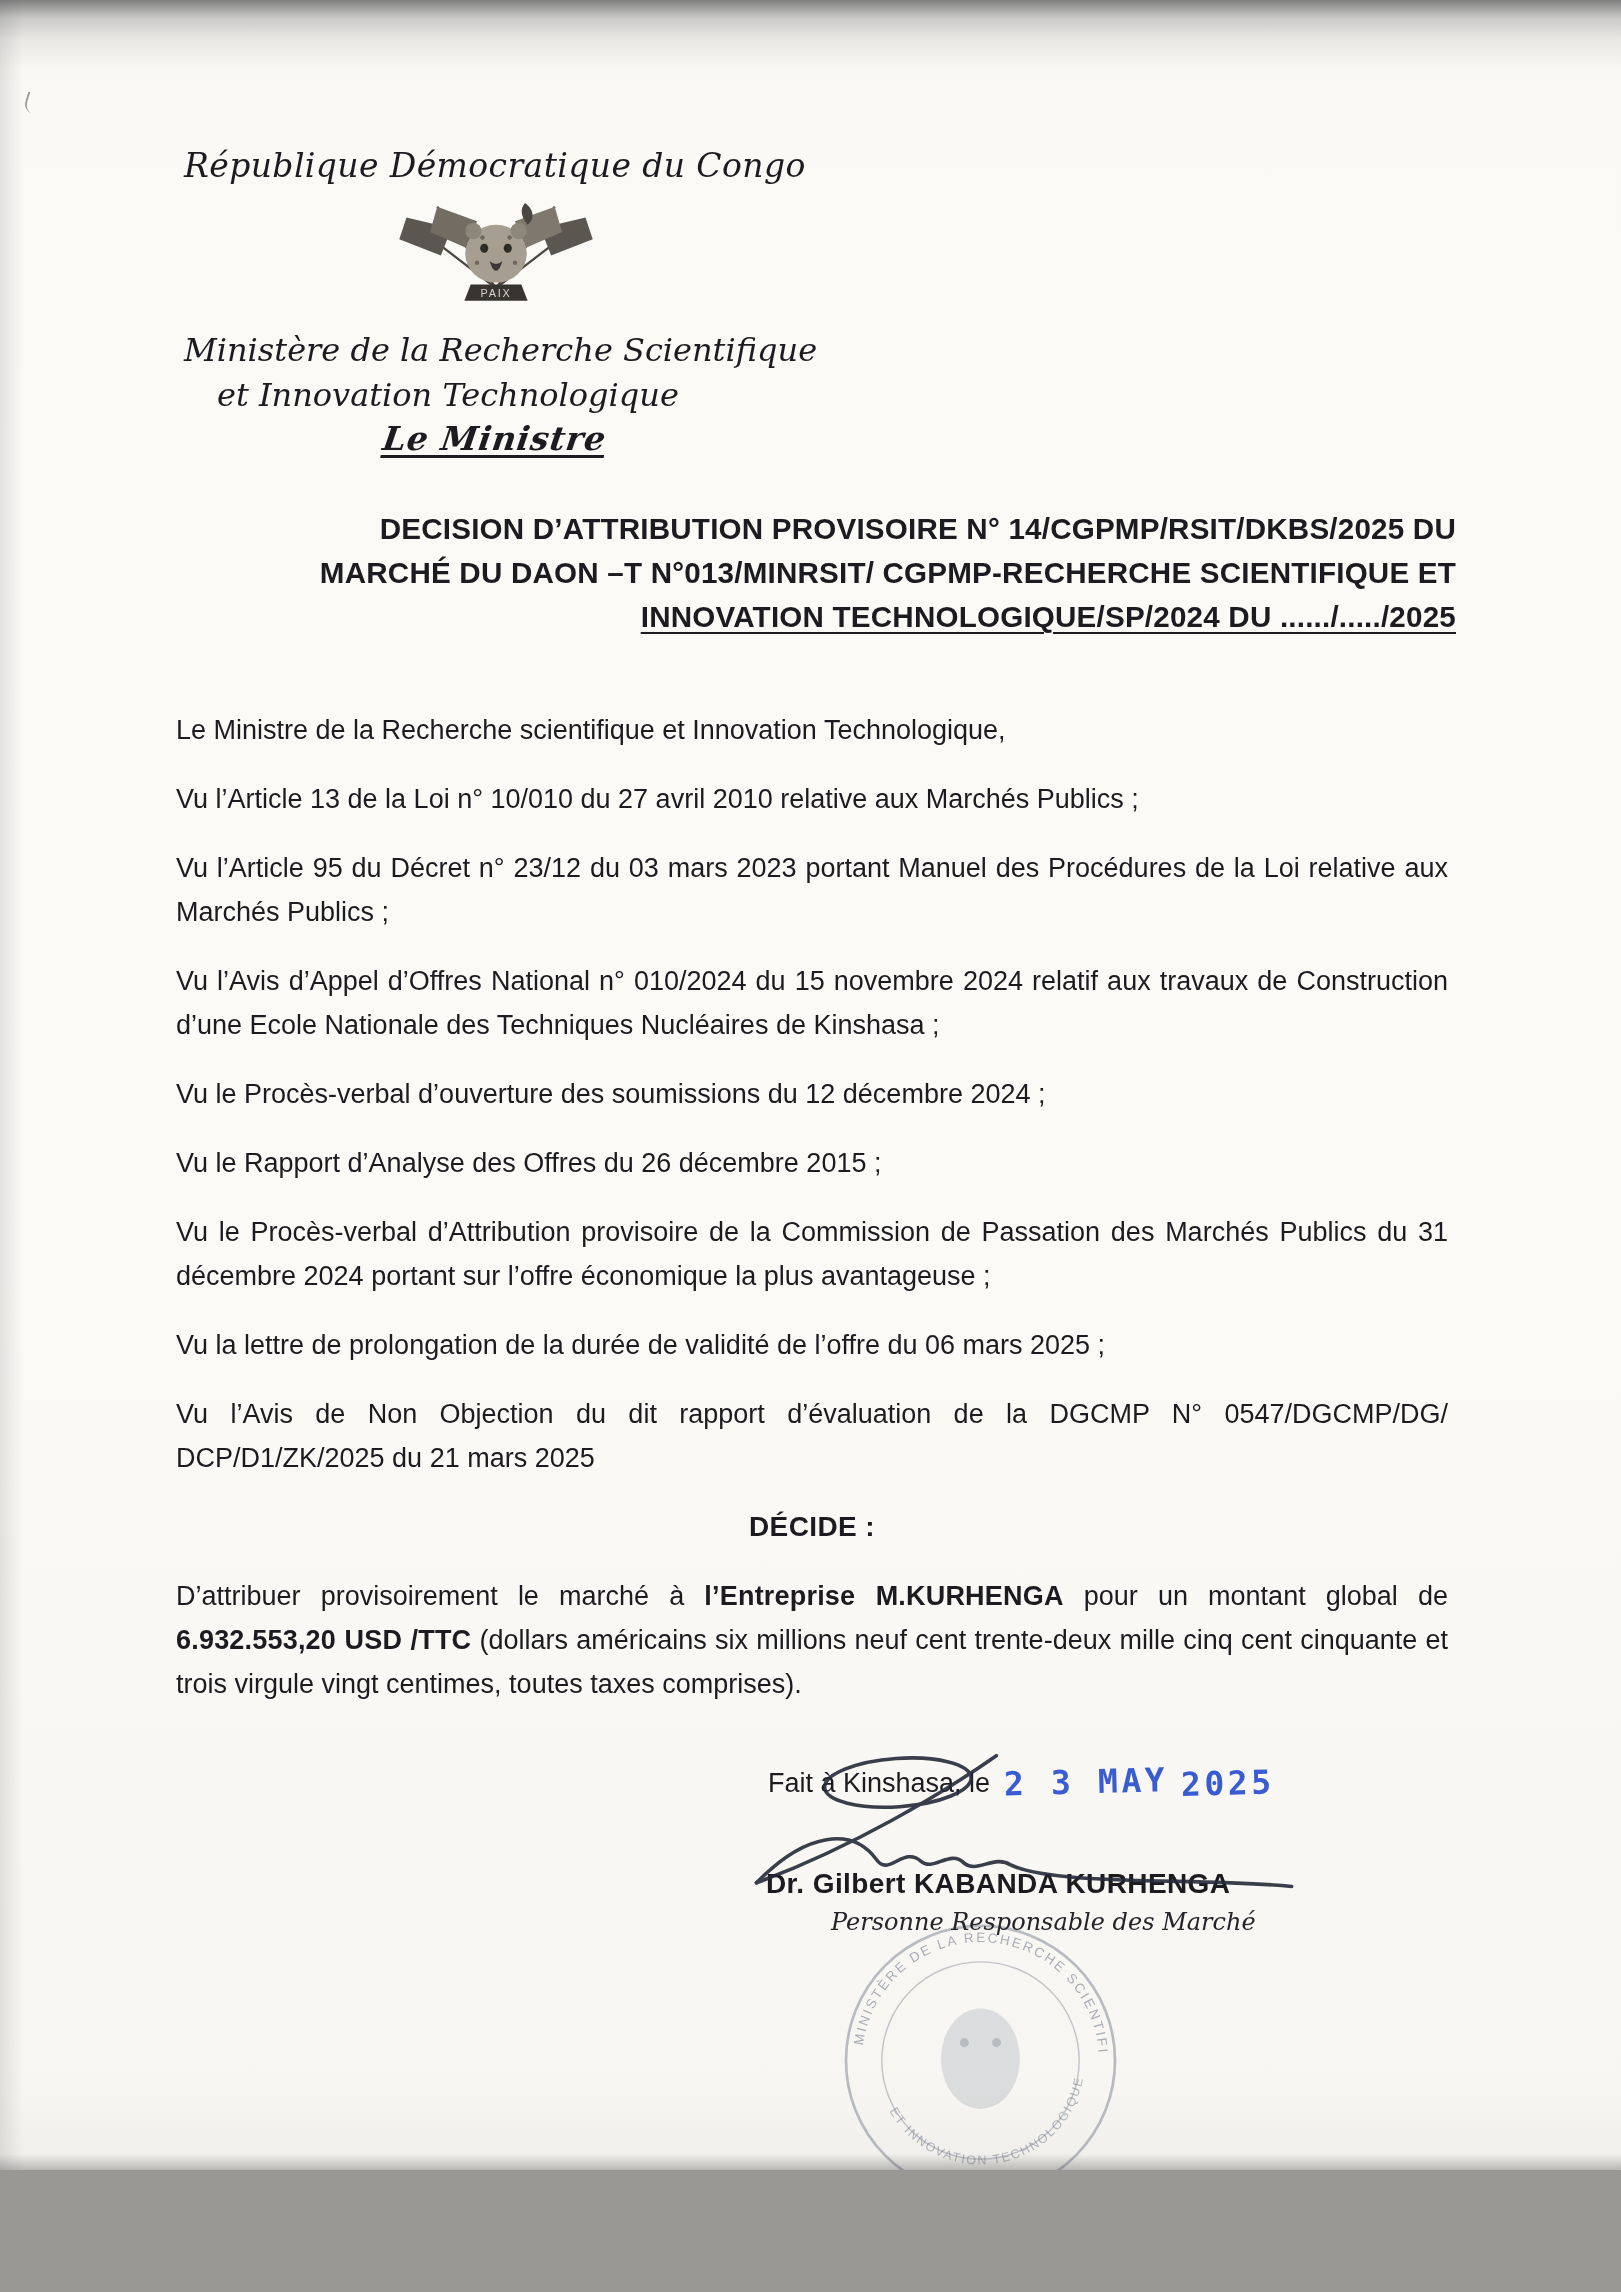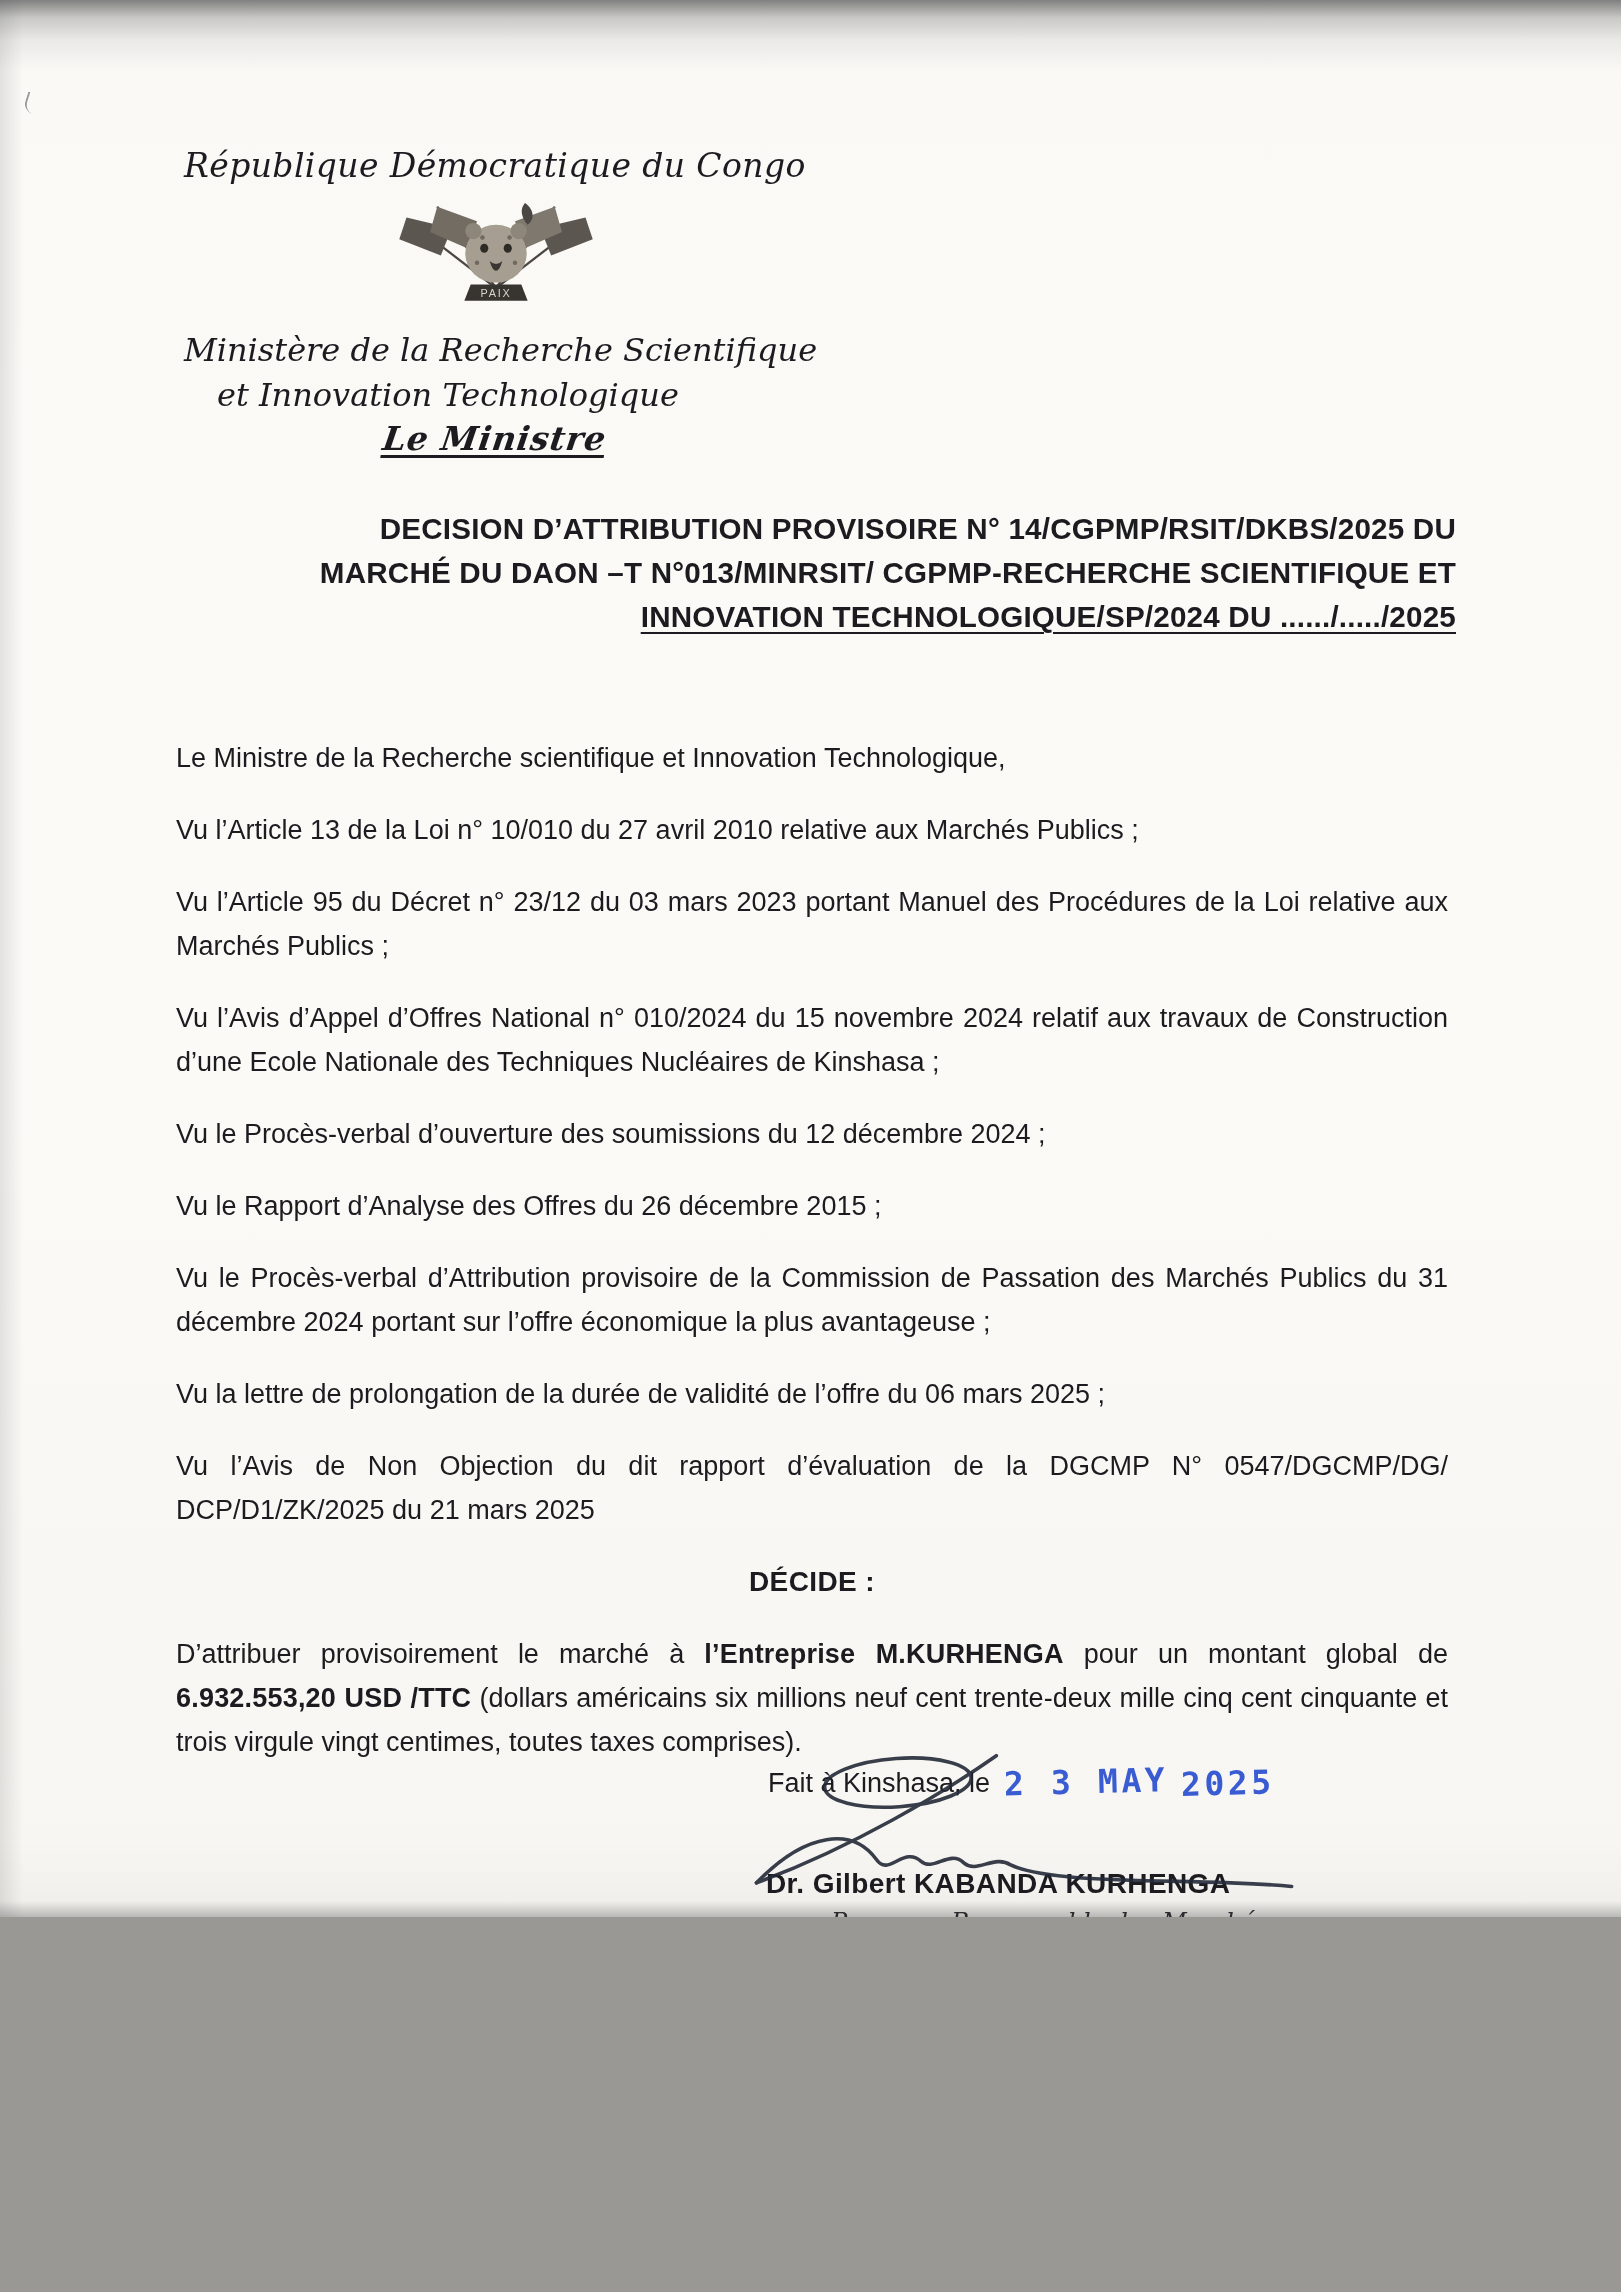--- a/index.html
+++ b/index.html
@@ -1,20 +1,20 @@
 <!DOCTYPE html>
 <html style="font-size:14.3px"><head>
 <meta charset="utf-8">
 <style>
   * { margin:0; padding:0; box-sizing:border-box; }
   html,body { width:1621px; height:2293px; }
   body { background:#9a9894; font-family:"Liberation Sans", sans-serif; }
 
   .page {
-    position:relative; width:1621px; height:1917px; overflow:hidden;
+    position:relative; width:1621px; height:2170px; overflow:hidden;
     background:linear-gradient(180deg,#f3f2ee 0,#faf9f6 4%,#fbfaf7 55%,#f7f6f2 96%,#efeeea 100%);
     color:#1b1b20;
   }
   .edge-top {
     position:absolute; top:0; left:0; right:0; height:72px; z-index:5; pointer-events:none;
     background:linear-gradient(180deg, rgba(35,35,38,0.55) 0px, rgba(90,90,95,0.28) 18px, rgba(120,120,125,0.10) 40px, rgba(0,0,0,0) 70px);
   }
   .edge-bottom {
     position:absolute; bottom:0; left:0; right:0; height:16px; z-index:5; pointer-events:none;
     background:linear-gradient(0deg, rgba(60,60,62,0.30) 0, rgba(0,0,0,0) 100%);
@@ -41,21 +41,21 @@
   }
 
   
   .title-block { position:absolute; top:507px; left:166px; width:1290px; text-align:right;
                  font-weight:bold; font-size:29.6px; line-height:44px; letter-spacing:0.2px; }
   .title-block .u { text-decoration:underline; text-decoration-thickness:2.2px; text-underline-offset:5.4px; }
 
   
   .bodytext { position:absolute; top:708px; left:176px; width:1272px;
               font-size:27px; line-height:44px; }
-  .bodytext p { margin-bottom:25px; text-align:justify;margin-top:28px; }
+  .bodytext p { margin-bottom:25px; text-align:justify; }
   .bodytext p.nojust { text-align:left; }
   .decide { text-align:center !important; font-weight:bold; font-size:28px; letter-spacing:0.4px; }
   .decision b { letter-spacing:0.2px; }
 
   
   .fait-line { position:absolute; top:1761px; left:768px; font-size:27px; white-space:nowrap; z-index:2; }
   .date-stamp { display:inline-block; margin-left:14.3px; font-family:"DejaVu Sans Mono", monospace;
                 font-weight:bold; font-size:33px; color:#2a4fd0; letter-spacing:3.6px;
                 transform:rotate(-1.5deg); opacity:0.92; }
   .date-year { display:inline-block; margin-left:12.5px; position:relative; top:5.4px; }

